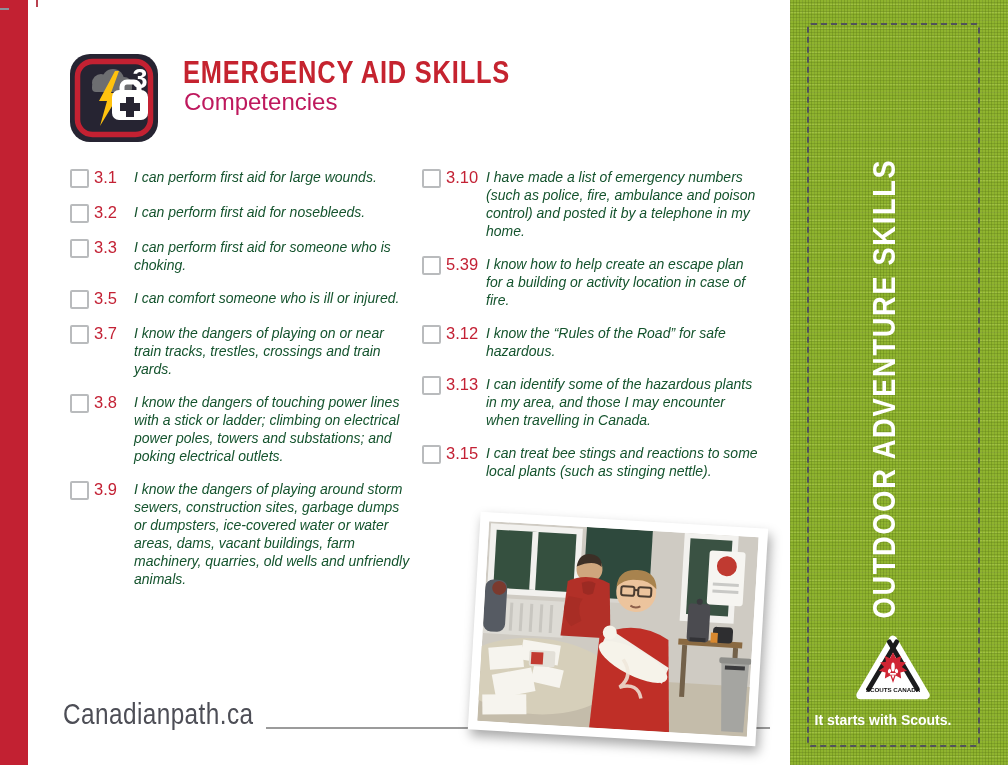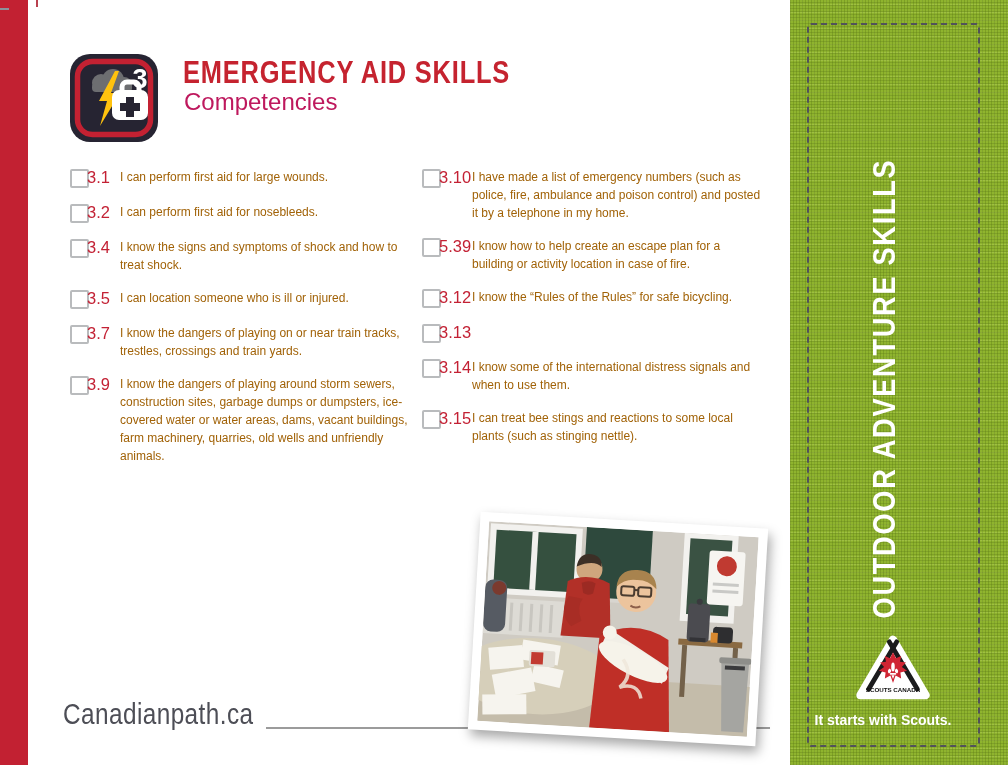--- a/index.html
+++ b/index.html
@@ -16,25 +16,25 @@
   .brand-icon{position:absolute;left:69px;top:53px;width:90px;height:90px;}
   .title{position:absolute;left:183px;top:55px;font-size:31px;font-weight:bold;
          color:#c5232f;letter-spacing:1px;transform:scaleX(.82);transform-origin:left top;
          white-space:nowrap;}
   .subtitle{position:absolute;left:184px;top:88px;font-size:24px;color:#be185d;}
 
   
   .col{position:absolute;width:340px;}
   .col-left{left:70px;top:168px;}
   .col-right{left:422px;top:168px;}
-  .item{display:grid;grid-template-columns:17px 33px 1fr;
+  .item{display:grid;grid-template-columns:17px 33px 1fr;column-gap:7px;
         margin-bottom:15px;align-items:start;}
   .cb{width:15px;height:15px;border:2px solid #b9bbbd;border-radius:2px;background:#fff;margin-top:1px;}
   .num{font-size:16.5px;line-height:18px;color:#c32134;white-space:nowrap;}
-  .txt{font-size:12px;line-height:18px;color:#a16207;}
+  .txt{font-size:14px;line-height:18px;color:#14532d;font-style:italic;}
 
   
   .photo{position:absolute;left:474px;top:520px;width:270px;height:200px;padding:9px;
          background:#fff;transform:rotate(3.4deg);z-index:5;
          box-shadow:3px 6px 12px rgba(0,0,0,.35);}
   .photo svg{display:block;width:270px;height:200px;}
 
   
   .site{position:absolute;left:63px;top:698px;font-size:29px;color:#4d4e56;
         transform:scaleX(.84);transform-origin:left top;white-space:nowrap;letter-spacing:.5px;}
@@ -98,64 +98,65 @@
       <span class="num">3.1</span>
       <span class="txt">I can perform first aid for large wounds.</span>
     </div>
     <div class="item">
       <span class="cb"></span>
       <span class="num">3.2</span>
       <span class="txt">I can perform first aid for nosebleeds.</span>
     </div>
     <div class="item">
       <span class="cb"></span>
-      <span class="num">3.4</span>
-      <span class="txt">I know the signs and symptoms of shock and how to treat shock.</span>
+      <span class="num">3.3</span>
+      <span class="txt">I can perform first aid for someone who is choking.</span>
     </div>
     <div class="item">
       <span class="cb"></span>
       <span class="num">3.5</span>
-      <span class="txt">I can location someone who is ill or injured.</span>
+      <span class="txt">I can comfort someone who is ill or injured.</span>
     </div>
     <div class="item">
       <span class="cb"></span>
       <span class="num">3.7</span>
       <span class="txt">I know the dangers of playing on or near train tracks, trestles, crossings and train yards.</span>
     </div>
     <div class="item">
       <span class="cb"></span>
+      <span class="num">3.8</span>
+      <span class="txt">I know the dangers of touching power lines with a stick or ladder; climbing on electrical power poles, towers and substations; and poking electrical outlets.</span>
+    </div>
+    <div class="item">
+      <span class="cb"></span>
       <span class="num">3.9</span>
       <span class="txt">I know the dangers of playing around storm sewers, construction sites, garbage dumps or dumpsters, ice-covered water or water areas, dams, vacant buildings, farm machinery, quarries, old wells and unfriendly animals.</span>
     </div>
   </div>
 
   <div class="col col-right">
     <div class="item">
       <span class="cb"></span>
       <span class="num">3.10</span>
       <span class="txt">I have made a list of emergency numbers (such as police, fire, ambulance and poison control) and posted it by a telephone in my home.</span>
     </div>
     <div class="item">
       <span class="cb"></span>
       <span class="num">5.39</span>
       <span class="txt">I know how to help create an escape plan for a building or activity location in case of fire.</span>
     </div>
     <div class="item">
       <span class="cb"></span>
       <span class="num">3.12</span>
-      <span class="txt">I know the “Rules of the Rules” for safe bicycling.</span>
+      <span class="txt">I know the “Rules of the Road” for safe hazardous.</span>
     </div>
     <div class="item">
       <span class="cb"></span>
       <span class="num">3.13</span>
-    </div>
-    <div class="item">
-      <span class="cb"></span>
-      <span class="num">3.14</span>
-      <span class="txt">I know some of the international distress signals and when to use them.</span>
+      <span class="txt">I can identify some of the hazardous plants in my area, and those I may encounter when travelling in Canada.</span>
     </div>
     <div class="item">
       <span class="cb"></span>
       <span class="num">3.15</span>
       <span class="txt">I can treat bee stings and reactions to some local plants (such as stinging nettle).</span>
     </div>
   </div>
 
   <div class="site">Canadianpath.ca</div>
   <div class="footer-line"></div>

